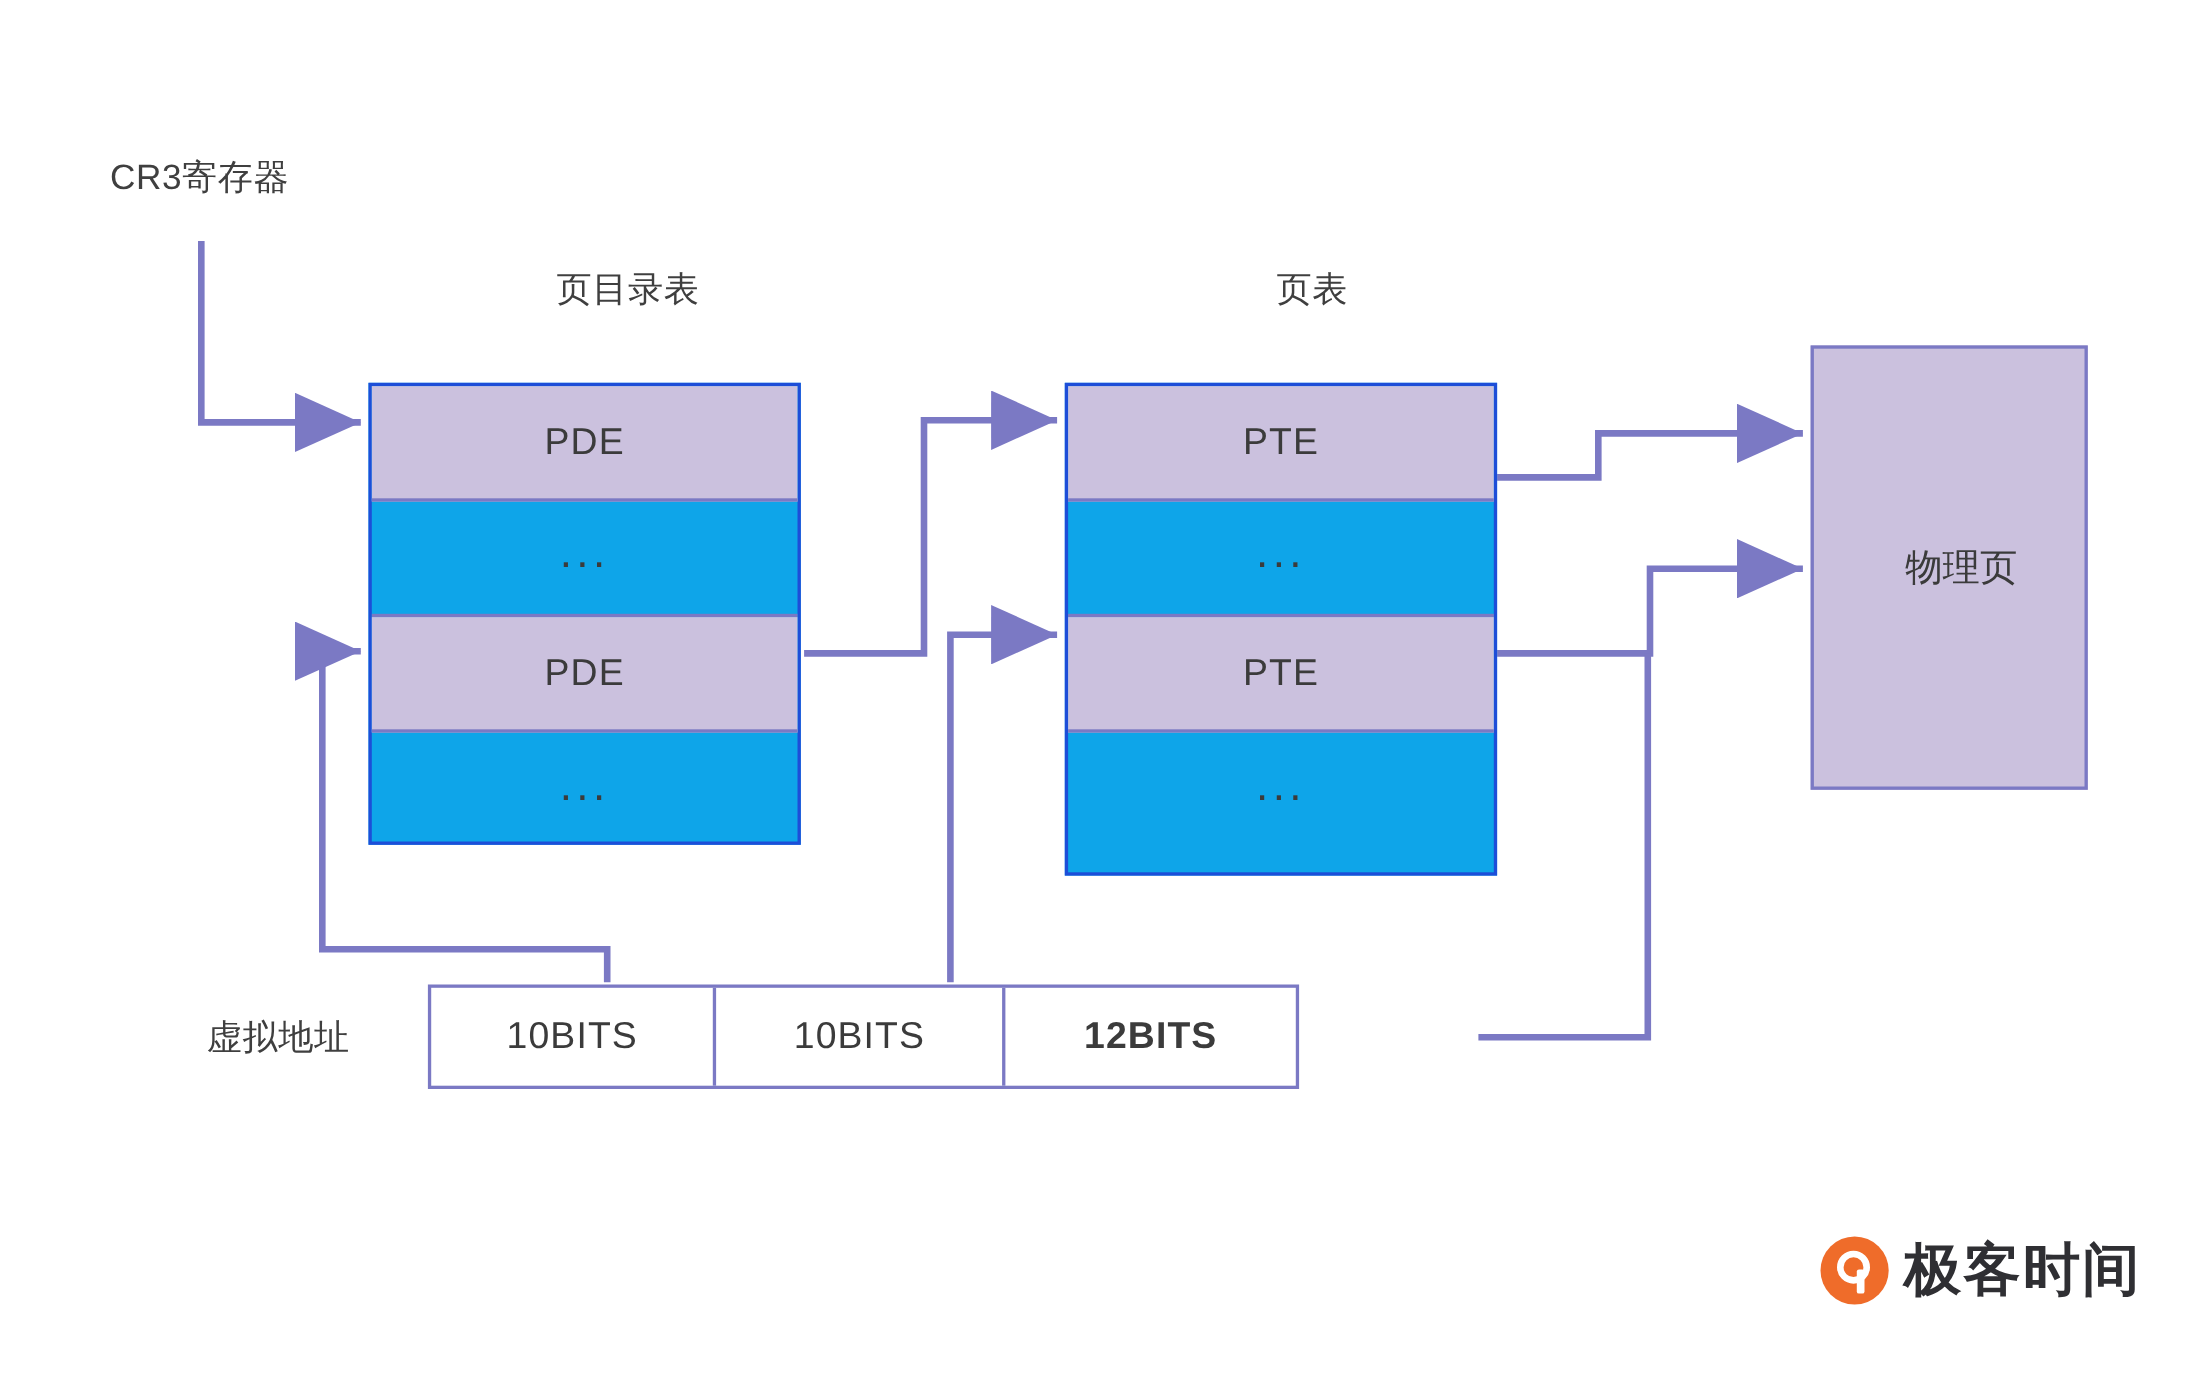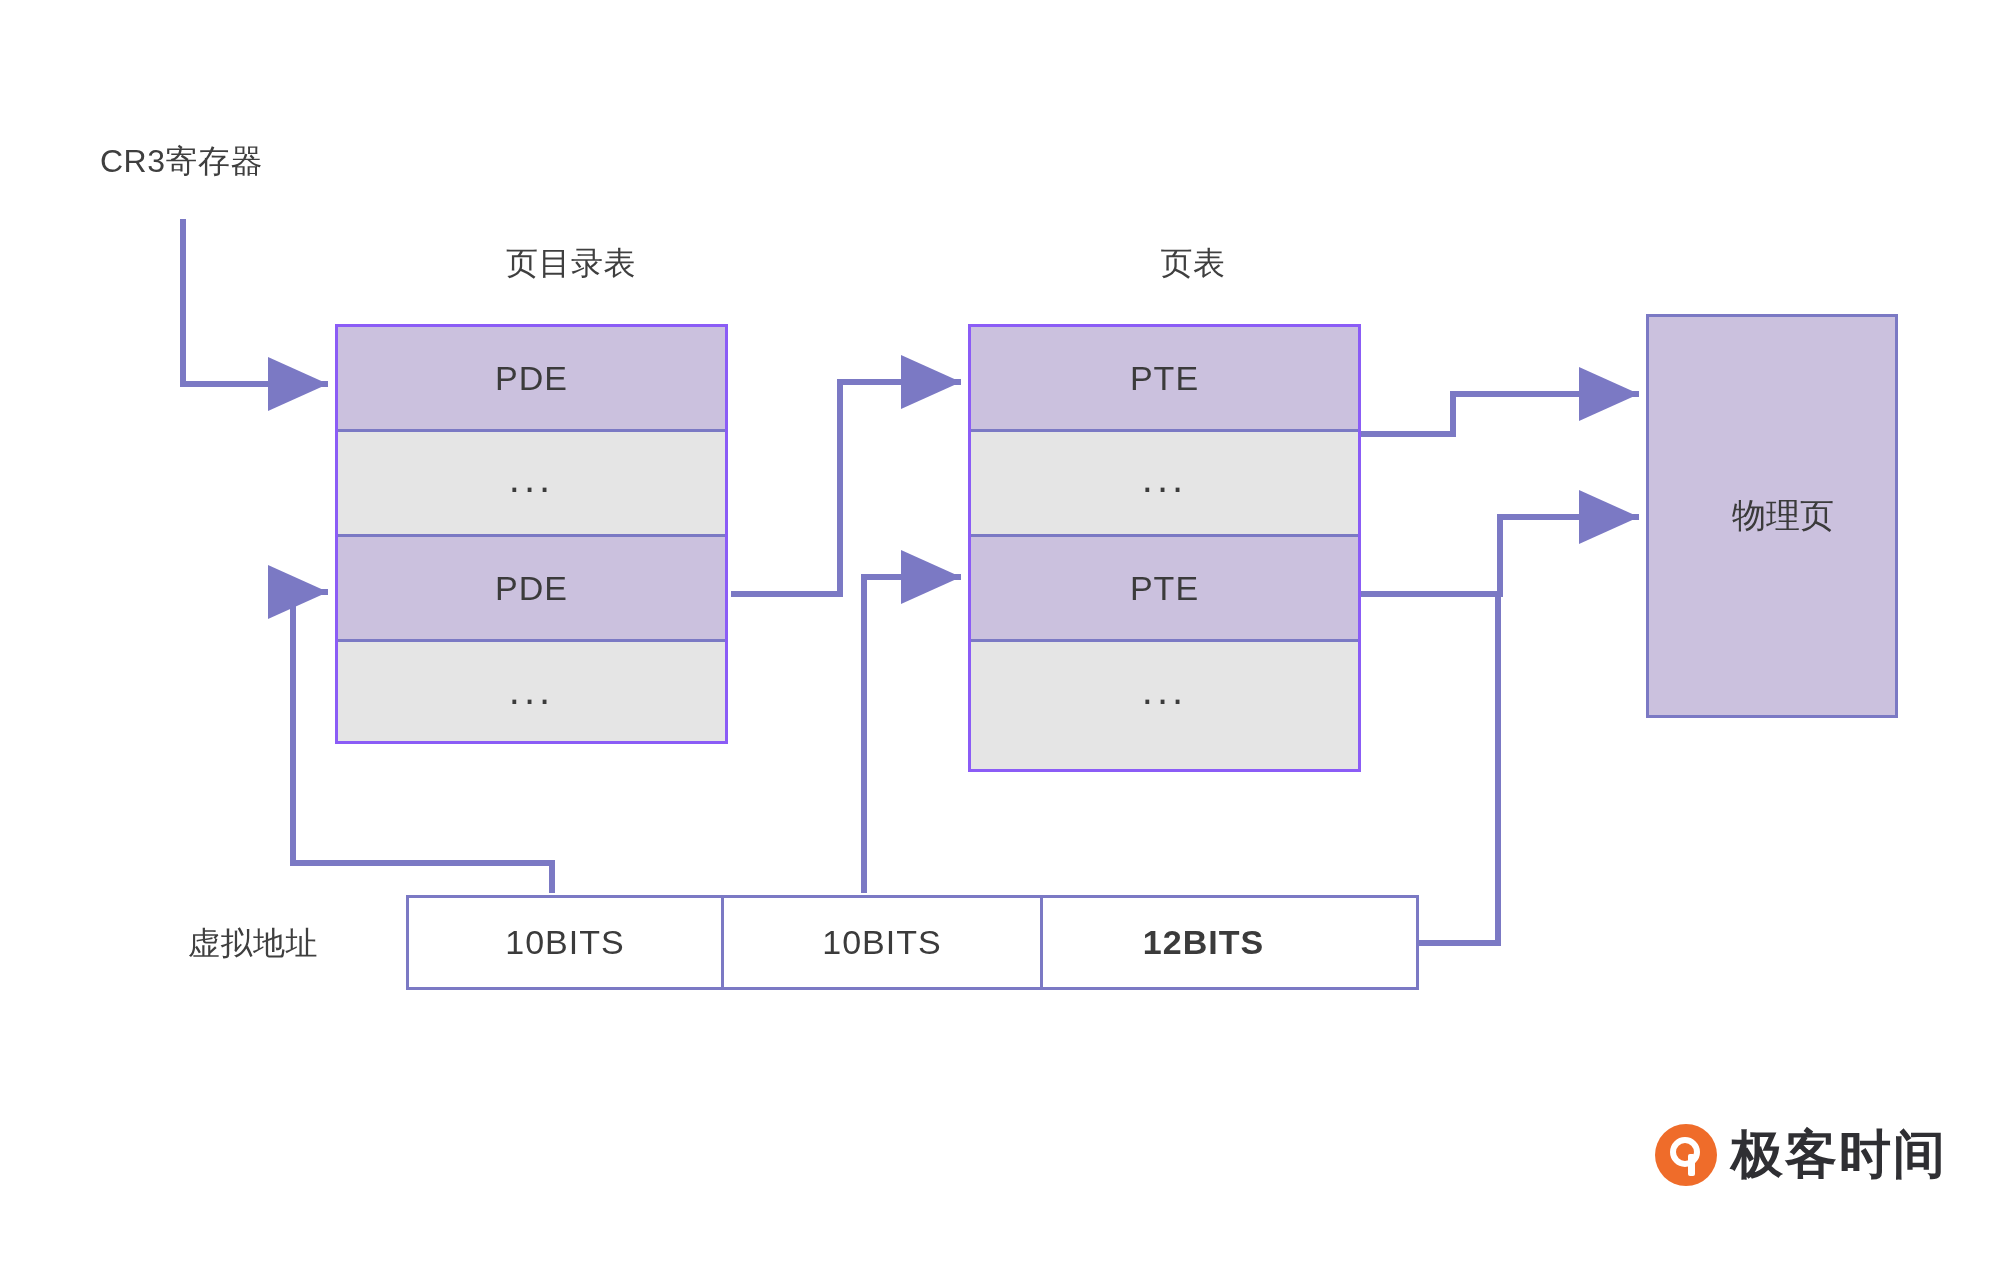--- a/index.html
+++ b/index.html
@@ -5,21 +5,21 @@
 <style>
   html,body{margin:0;padding:0;background:#ffffff;}
   body{width:2000px;height:1266px;position:relative;overflow:hidden;
        font-family:"Liberation Sans","DejaVu Sans",sans-serif;
        color:#3b3b3b;-webkit-font-smoothing:antialiased;}
   #canvas{position:absolute;left:0;top:0;width:2000px;height:1266px;}
   svg.wires{position:absolute;left:0;top:0;width:2000px;height:1266px;pointer-events:none;}
 
   .caption{position:absolute;font-size:32px;color:#3f3f3f;white-space:nowrap;letter-spacing:.5px;}
 
-  .tbl{position:absolute;box-sizing:border-box;border:3px solid #8b5cf6;background:#e5e5e5;}
+  .tbl{position:absolute;box-sizing:border-box;border:3px solid #1d4ed8;background:#0ea5e9;margin-top:24px;}
   .tbl .row{box-sizing:border-box;display:flex;align-items:center;justify-content:center;
             font-size:34px;color:#3b3b3b;border-bottom:3px solid #7b79c4;letter-spacing:1px;}
   .tbl .row:last-child{border-bottom:none;}
   .tbl .row.fill{background:#cbc1de;}
   .tbl .row.dots{font-size:40px;letter-spacing:4px;line-height:.6;padding-bottom:10px;}
 
   .pagebox{position:absolute;box-sizing:border-box;border:3px solid #7b79c4;background:#cbc1de;
            display:flex;align-items:center;justify-content:center;font-size:34px;color:#3b3b3b;}
 
   .vabar{position:absolute;box-sizing:border-box;border:3px solid #7b79c4;background:#fff;display:flex;}
@@ -82,21 +82,21 @@
     <div class="row fill" style="height:105px;">PTE</div>
     <div class="row dots" style="height:105px;">...</div>
     <div class="row fill" style="height:105px;">PTE</div>
     <div class="row dots" style="height:105px;">...</div>
   </div>
 
   <div class="pagebox" style="left:1646px;top:314px;width:252px;height:404px;padding-left:22px;">
     <span>物理页</span>
   </div>
 
-  <div class="vabar" style="left:406px;top:895px;width:1013px;height:95px;">
+  <div class="vabar" style="left:389px;top:895px;width:792px;height:95px;justify-content:center;">
     <div class="cell" style="width:315px;">10BITS</div>
     <div class="cell" style="width:319px;">10BITS</div>
     <div class="cell" style="width:321px;">12BITS</div>
   </div>
 
   <div class="logo" style="left:1655px;top:1120px;">
     <div class="mark">
       <div class="ring"></div>
       <div class="stem"></div>
     </div>

